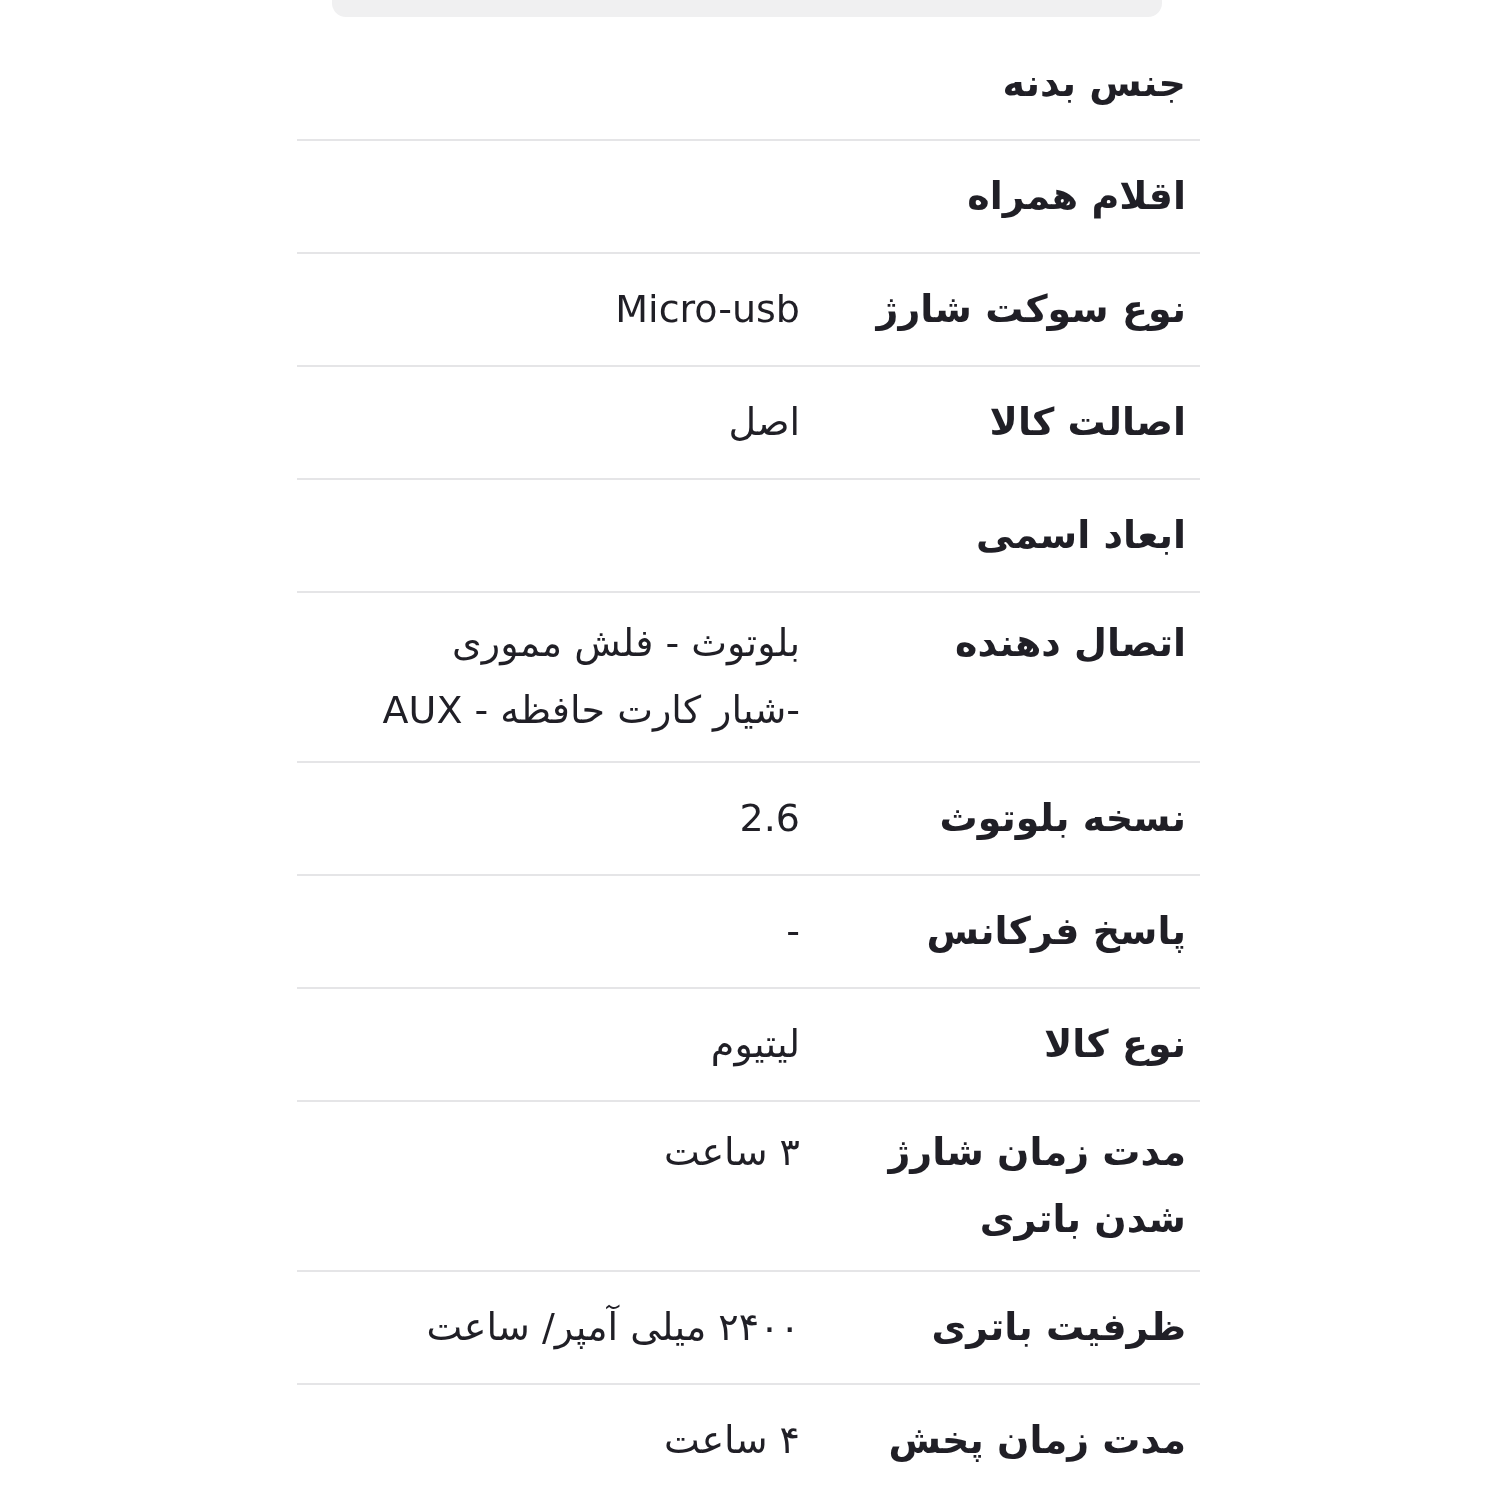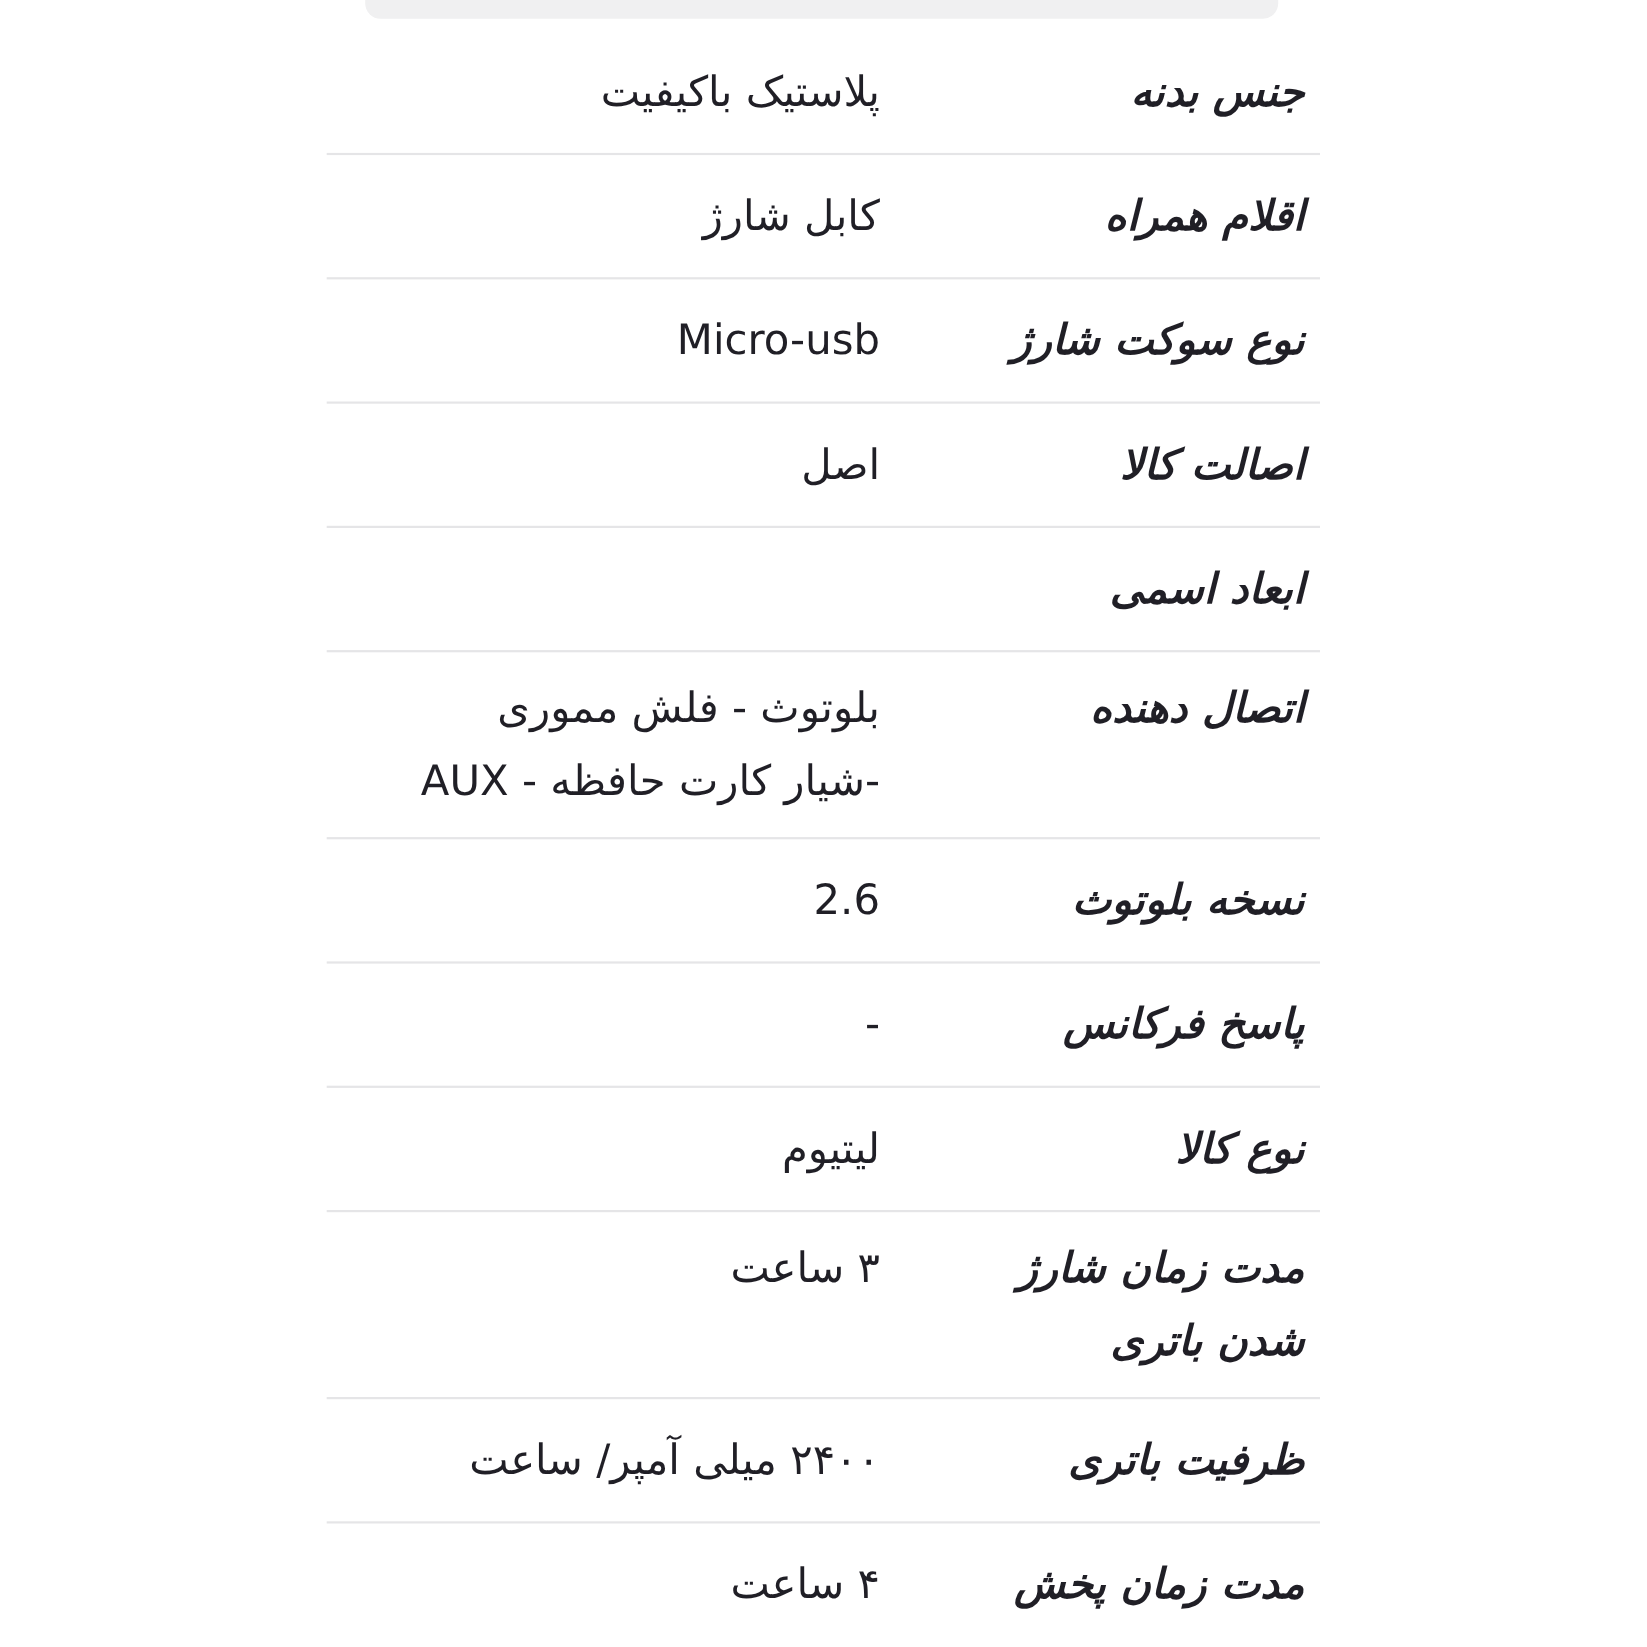--- a/index.html
+++ b/index.html
@@ -45,21 +45,20 @@
     border-bottom:none;
   }
   .spec-label{
     flex:none;
     width:386px;
     font-size:38px;
     font-weight:700;
     line-height:67px;
     color:var(--text);
     text-align:right;
-    font-style:italic;
   }
   .spec-value{
     flex:1;
     font-size:38px;
     font-weight:400;
     line-height:67px;
     color:var(--text);
     text-align:right;
   }
 </style>
@@ -67,31 +66,25 @@
 <body>
 
 <div class="top-pill"></div>
 
 <div class="spec-table">
 
   <div class="spec-row">
     <div class="spec-label">
       <div>جنس بدنه</div>
     </div>
-    <div class="spec-value">
-      <div>پلاستیک باکیفیت</div>
-    </div>
   </div>
 
   <div class="spec-row">
     <div class="spec-label">
       <div>اقلام همراه</div>
-    </div>
-    <div class="spec-value">
-      <div>کابل شارژ</div>
     </div>
   </div>
 
   <div class="spec-row">
     <div class="spec-label">
       <div>نوع سوکت شارژ</div>
     </div>
     <div class="spec-value">
       <div>Micro-usb</div>
     </div>

